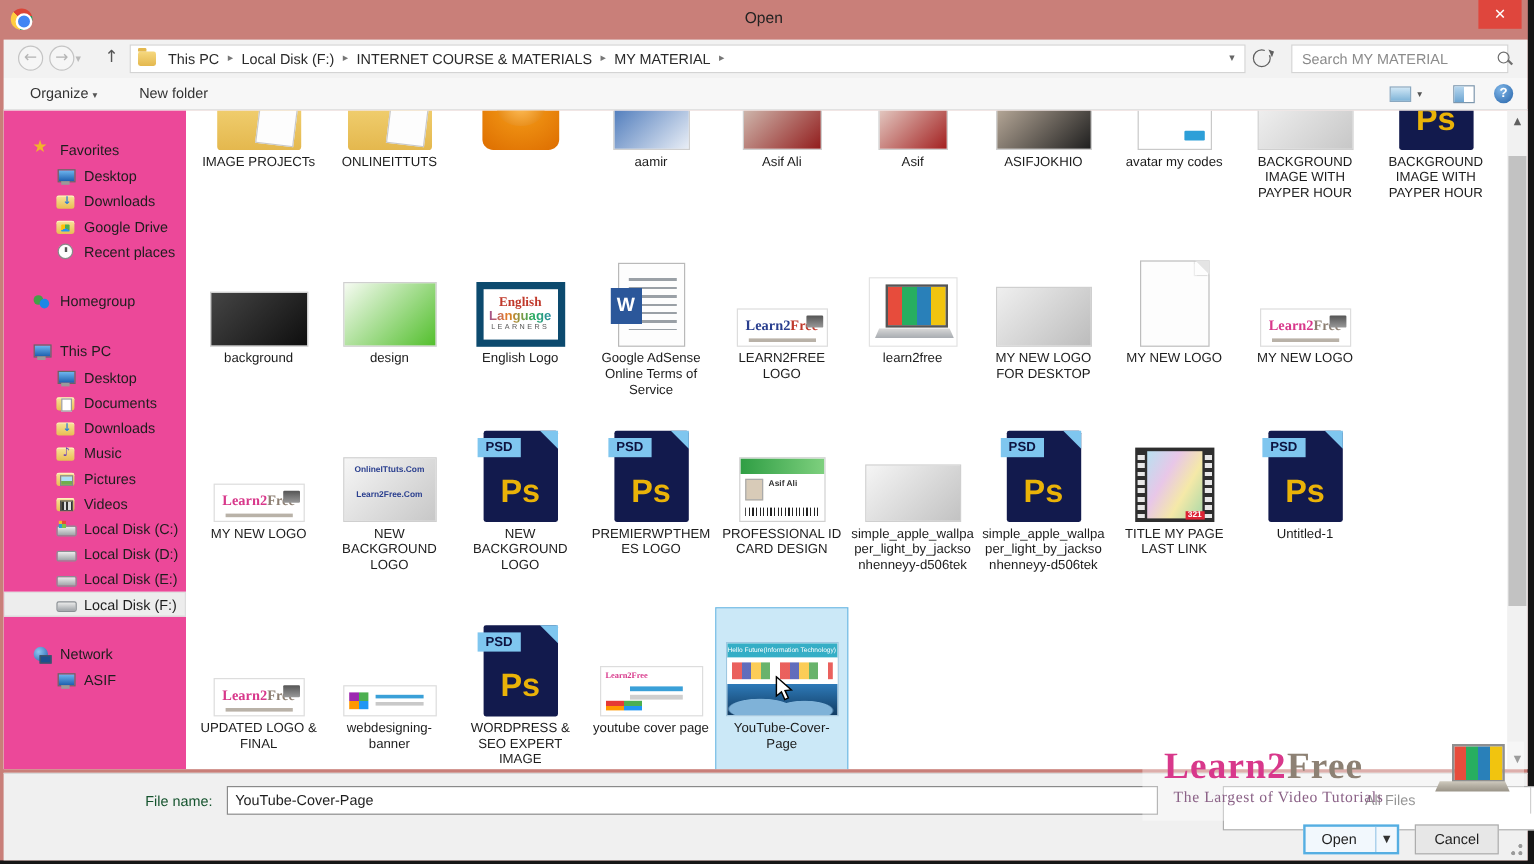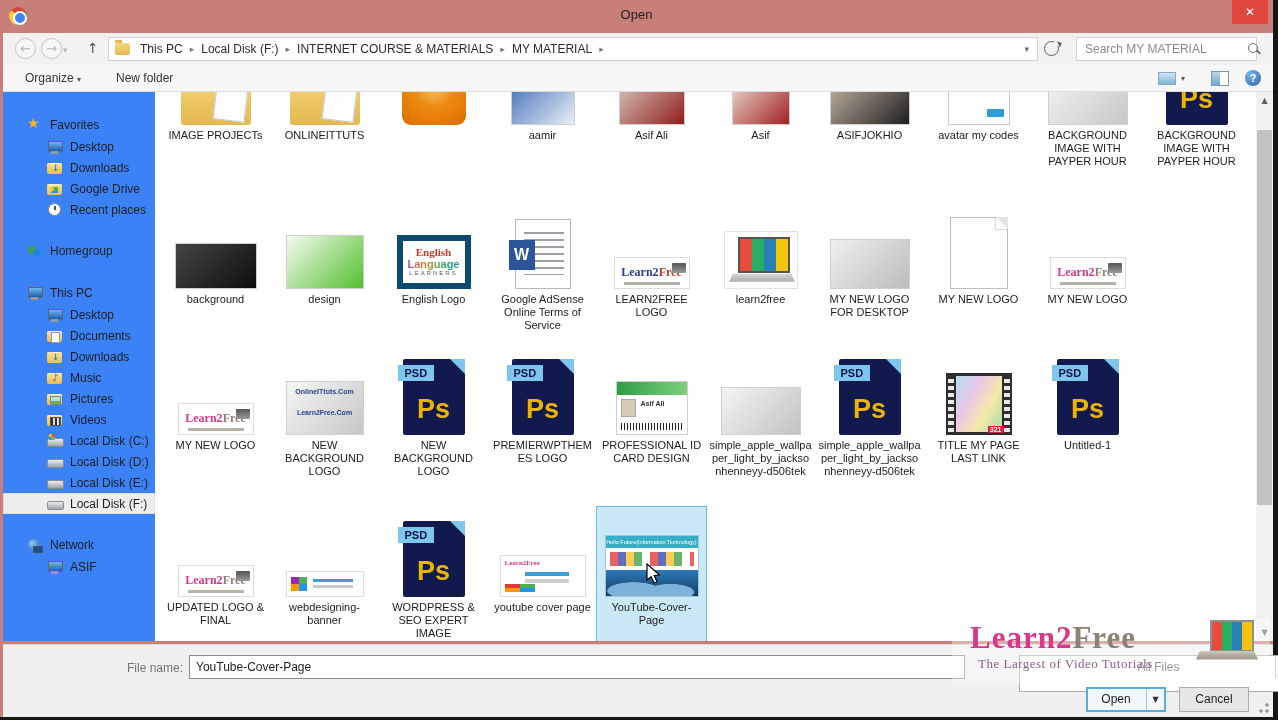--- a/index.html
+++ b/index.html
@@ -48,21 +48,21 @@
   .view-ico{position:absolute;left:1155px;top:7px;width:18px;height:13px;border:1px solid #8aa8c0;
     background:linear-gradient(#cfe6f5,#7fb4d8);}
   .view-caret{position:absolute;left:1178px;top:9px;font-size:8px;color:#555;font-family:"DejaVu Sans",sans-serif;}
   .pane-ico{position:absolute;left:1208px;top:6px;width:18px;height:15px;border:1px solid #7d97ad;background:#fff;}
   .pane-ico::before{content:"";position:absolute;left:0;top:0;width:8px;height:13px;background:linear-gradient(#b8d7ee,#6ea6d2);}
   .help-ico{position:absolute;left:1242px;top:5px;width:16px;height:16px;border-radius:50%;
     background:radial-gradient(circle at 35% 30%,#7fb6e8,#2562a8);color:#fff;font-size:11px;font-weight:bold;
     text-align:center;line-height:16px;}
   
   .main{position:absolute;left:3px;top:92px;width:1270px;height:549px;background:#fff;overflow:hidden;}
-  .sidebar{position:absolute;left:0;top:0;bottom:0;width:152px;background:#3b82f6;padding-top:22px;font-size:12px;color:#1e1e1e;overflow:hidden;}
+  .sidebar{position:absolute;left:0;top:0;bottom:0;width:152px;background:#ec4899;padding-top:22px;font-size:12px;color:#1e1e1e;overflow:hidden;}
   .sgroup{margin-bottom:20px;}
   .srow{display:flex;align-items:center;height:21px;padding-left:44px;gap:7px;white-space:nowrap;}
   .srow.head{height:22px;padding-left:24px;}
   .srow.sel{background:var(--sidebar-sel,#ededed);box-shadow:inset 0 0 0 1px #dcdcdc;}
   .si{width:16px;height:16px;position:relative;display:inline-block;flex:none;}
   .si-star::before{content:"★";position:absolute;left:0;top:-2px;color:#f2b52a;font-size:14px;font-family:"DejaVu Sans",sans-serif;}
   .si-monitor::before,.si-computer::before{content:"";position:absolute;left:1px;top:2px;width:13px;height:9px;
     background:linear-gradient(#6db5ef,#1d5fae);border:1px solid #666;}
   .si-monitor::after,.si-computer::after{content:"";position:absolute;left:4px;bottom:1px;width:7px;height:3px;background:#9a9a9a;}
   .si[class*="si-folder"]::before{content:"";position:absolute;left:0;top:3px;width:15px;height:11px;border-radius:2px;
@@ -174,21 +174,21 @@
   .yt-bot{position:absolute;left:0;right:0;top:34px;bottom:0;
     background:radial-gradient(ellipse at 30% 80%,#7fb2d8 0 28%,transparent 30%),
                radial-gradient(ellipse at 70% 85%,#7fb2d8 0 25%,transparent 27%),
                linear-gradient(#2e7ab8,#123c63);}
   
   .vscroll{position:absolute;right:0;top:0;bottom:0;width:17px;background:#f1f1f1;}
   .varrow{position:absolute;left:0;width:17px;height:17px;color:#606060;font-size:8px;text-align:center;line-height:17px;font-family:"DejaVu Sans",sans-serif;}
   .vthumb{position:absolute;left:1px;width:15px;top:38px;height:375px;background:#c2c2c2;}
   
   .footer{position:absolute;left:3px;bottom:3px;width:1270px;height:73px;background:#f0f0f0;border-top:1px solid #d9d9d9;}
-  .fn-label{position:absolute;left:112px;top:16px;width:68px;text-align:right;font-size:12px;color:#737373;}
+  .fn-label{position:absolute;left:112px;top:16px;width:68px;text-align:center;font-size:12px;color:#14532d;}
   .fn-input{position:absolute;left:186px;top:10px;width:776px;height:24px;border:1px solid #8a8a8a;background:#fff;
     font-size:12px;color:#1e1e1e;padding:0 6px;font-family:"Liberation Sans",sans-serif;outline:none;}
   .ft-combo{position:absolute;left:968px;top:10px;width:279px;height:37px;border:1px solid #adadad;background:#fff;
     font-size:12px;color:#555;line-height:22px;text-align:center;margin-left:48px;}
   .ft-caret{position:absolute;right:0;top:0;width:22px;height:22px;border-left:1px solid #d0d0d0;
     font-size:9px;color:#555;line-height:22px;text-align:center;font-family:"DejaVu Sans",sans-serif;}
   .btn-open{position:absolute;left:1083px;top:42px;width:80px;height:25px;background:#f2f8fd;border:2px solid #55aee2;
     font-size:12px;color:#1e1e1e;}
   .open-main{position:absolute;left:0;top:0;width:56px;height:21px;line-height:21px;text-align:center;}
   .open-arrow{position:absolute;right:0;top:0;width:18px;height:21px;border-left:1px solid #9cc9e8;

